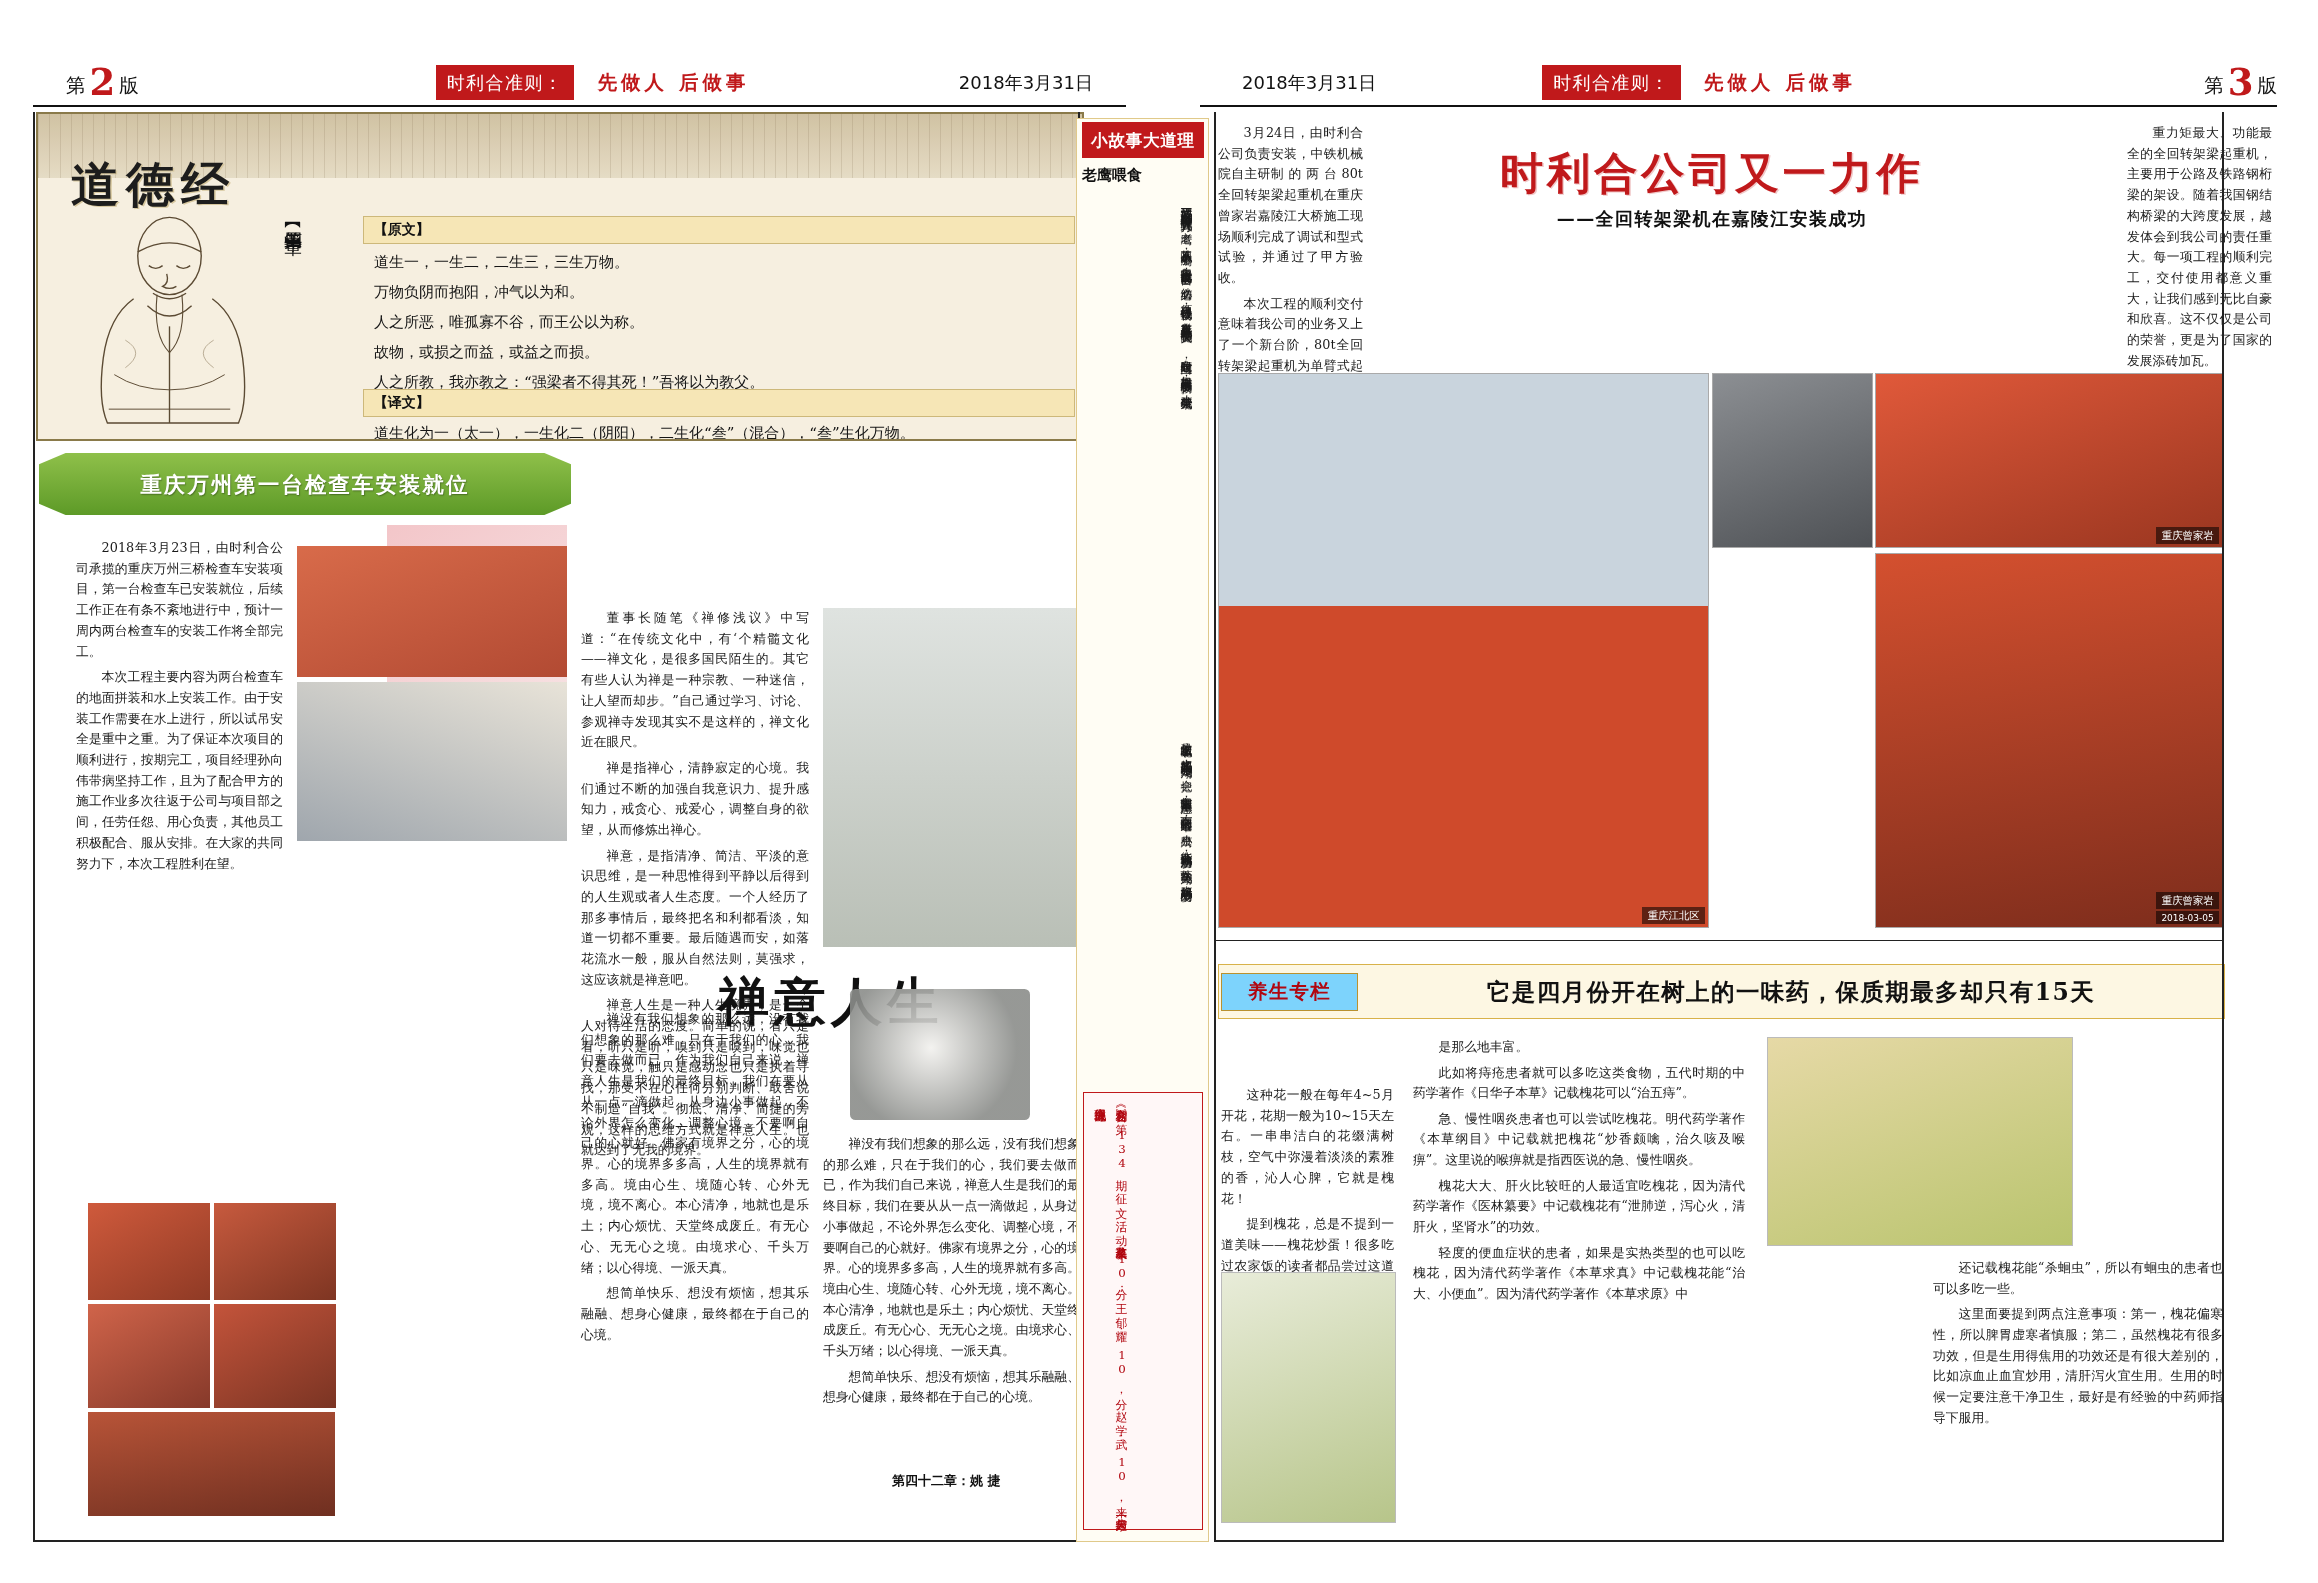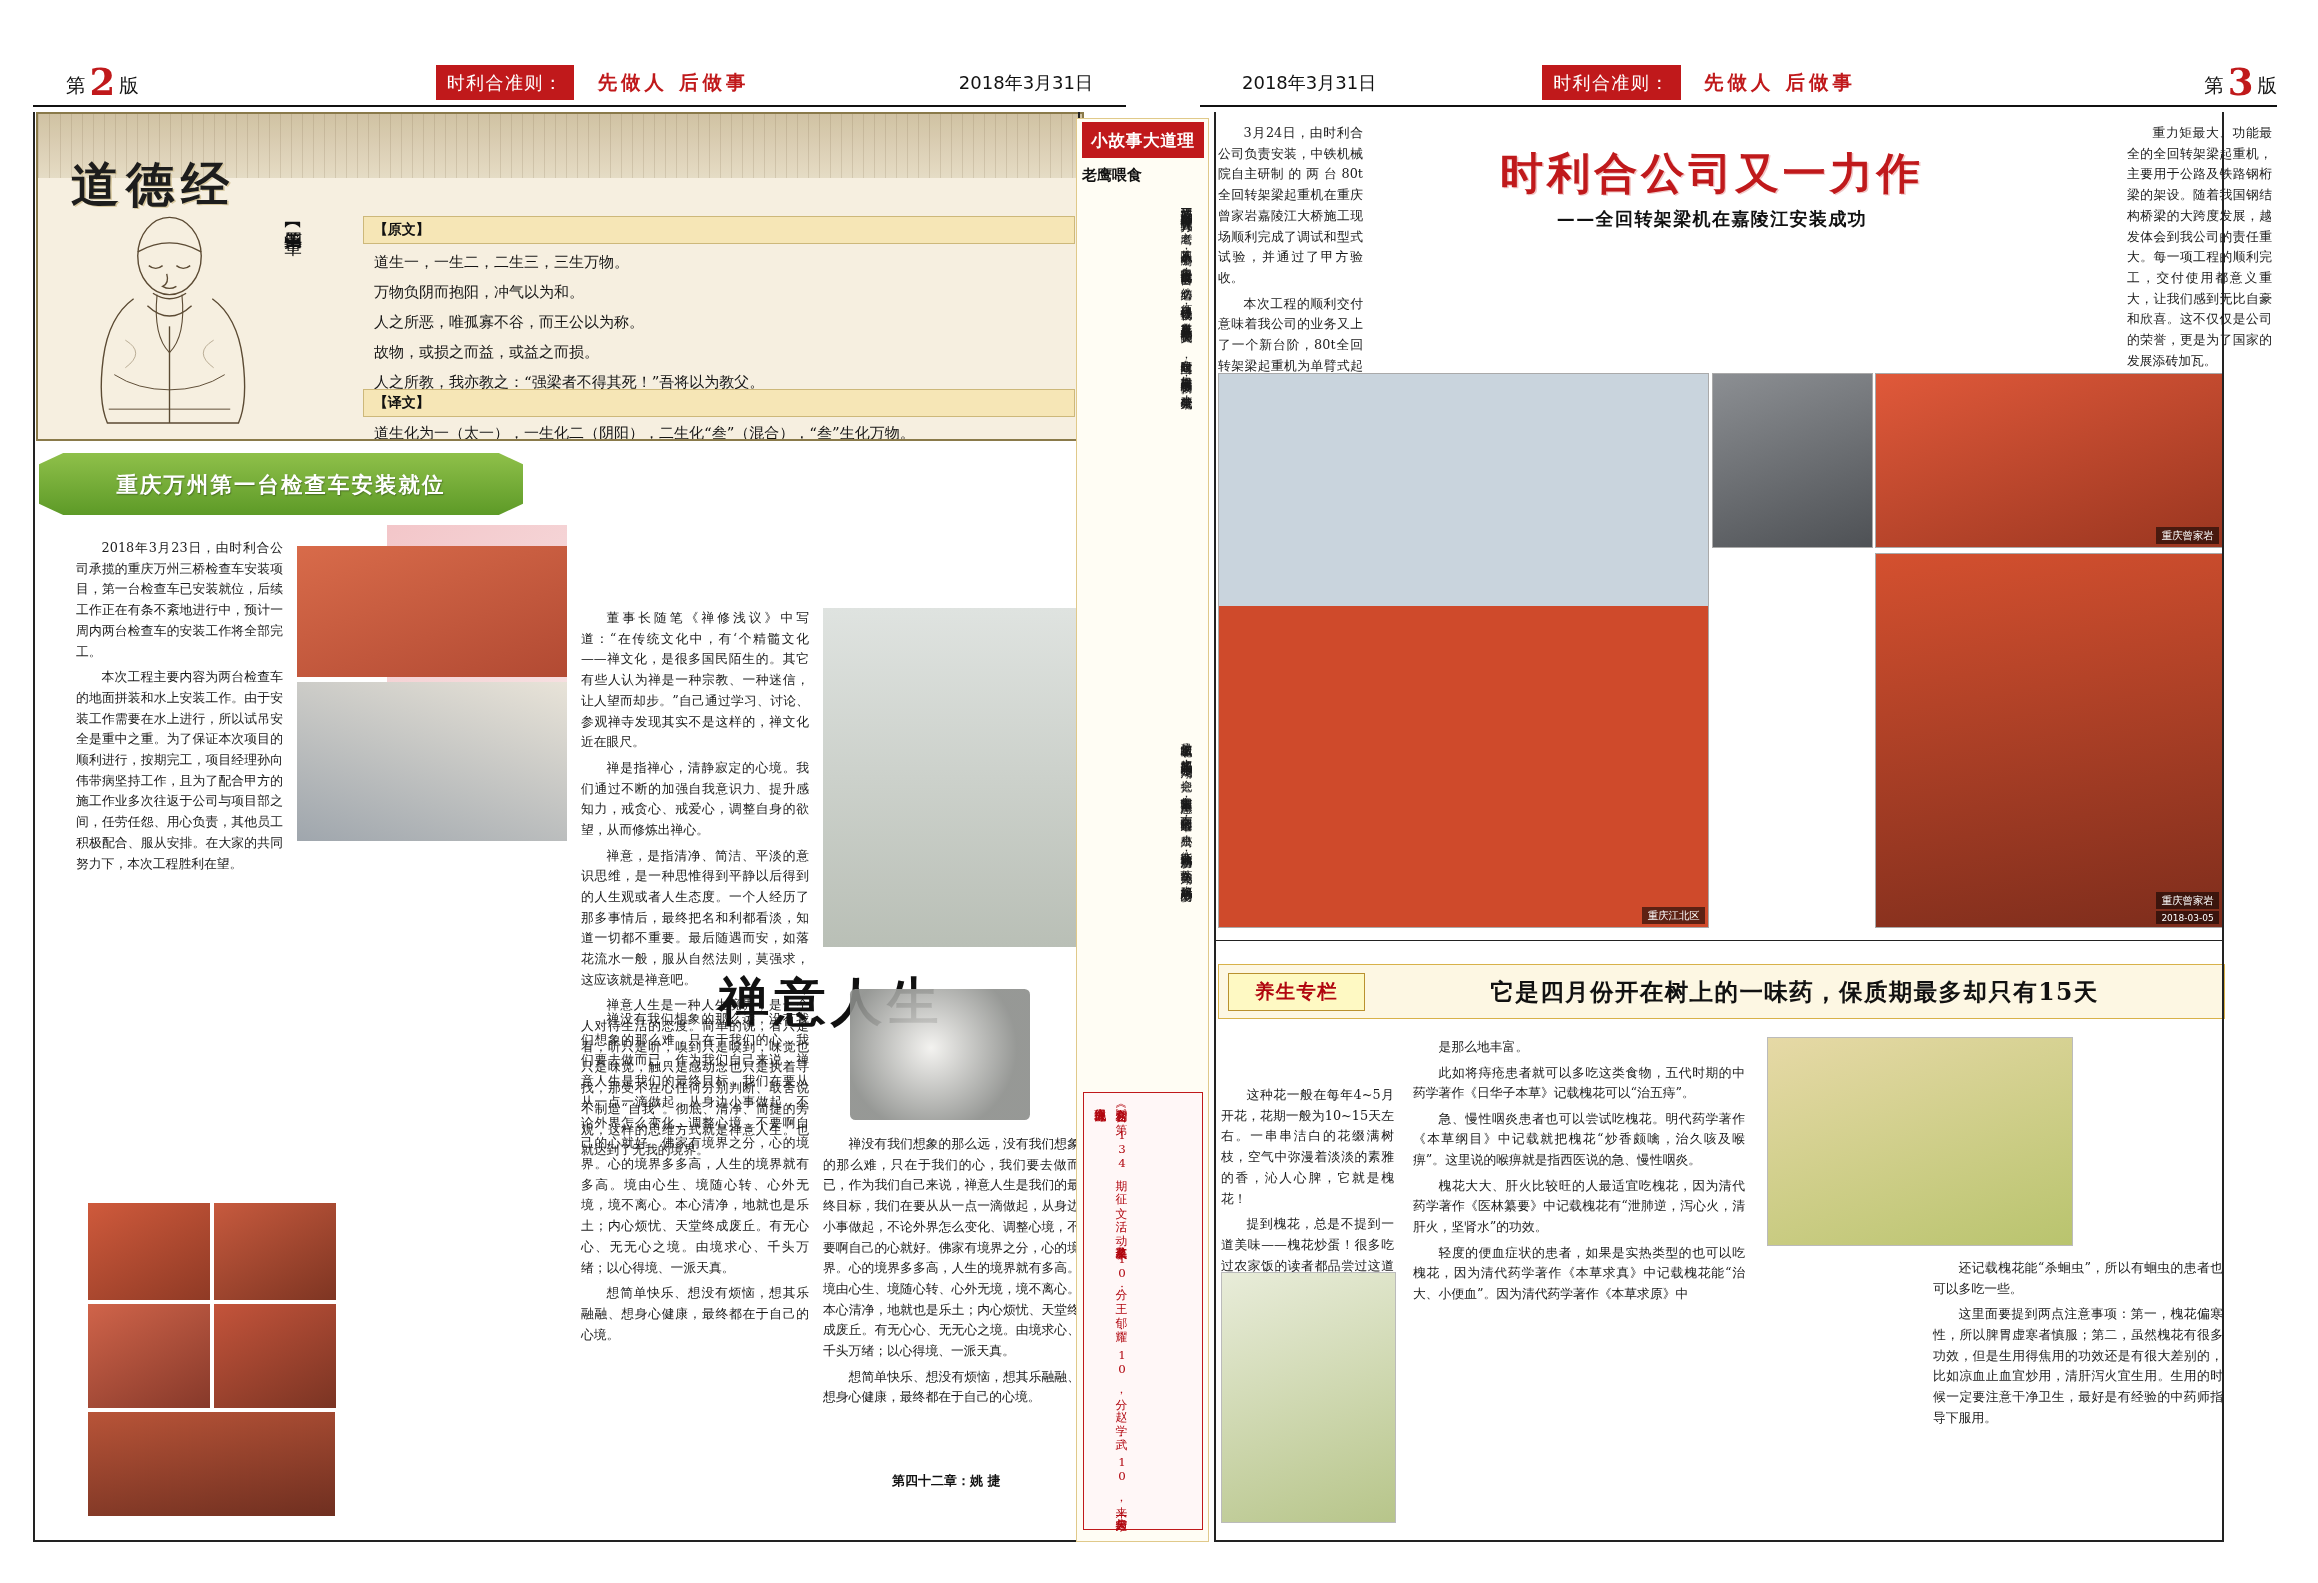--- a/index.html
+++ b/index.html
@@ -35,38 +35,38 @@
      repeating-linear-gradient(90deg, rgba(120,100,70,.18) 0 1.4px, rgba(255,255,255,0) 1.4px 11px);}
   .ddj-title{position:absolute;left:33px;top:39px;font-size:48px;font-weight:bold;font-family:"DejaVu Serif","Liberation Serif",serif;letter-spacing:7px;color:#1d1d1d;
      text-shadow:1.4px 1.4px 0 #d7c79e;}
   .sage{position:absolute;left:28px;top:88px;width:207px;height:228px;}
   .sage svg{width:100%;height:100%;}
   .chap{position:absolute;left:243px;top:102px;font-size:18px;line-height:1.35;letter-spacing:1.4px;font-family:"DejaVu Serif","Liberation Serif",serif;}
   .ybox{position:absolute;background:#f6e6b6;border:0.7px solid #cdb87a;font-size:14px;padding:4.1px 9.7px;font-weight:bold;font-family:"DejaVu Serif","Liberation Serif",serif;}
   .ddj-lines{position:absolute;font-family:"DejaVu Serif","Liberation Serif",serif;font-size:15px;line-height:2.0;color:#151515;}
 
   
-  .ribbon{position:absolute;left:39px;top:453px;width:484px;height:62px;}
+  .ribbon{position:absolute;left:39px;top:453px;width:484px;height:62px;padding-left:48px;}
   .ribbon .bg{position:absolute;inset:0;background:linear-gradient(180deg,#8fc04a,#5d9a27);clip-path:polygon(0 18%,5% 0,95% 0,100% 18%,100% 82%,95% 100%,5% 100%,0 82%);}
   .ribbon .txt{position:absolute;inset:0;display:flex;align-items:center;justify-content:center;color:#fff;font-weight:bold;font-size:21.4px;letter-spacing:2.1px;font-family:"DejaVu Serif","Liberation Serif",serif;text-shadow:0.7px 0.7px 1.4px rgba(0,0,0,.35);}
 
   
   .ph{position:absolute;overflow:hidden;background:#bbb;}
   .ph .cap{position:absolute;right:2.8px;bottom:2.8px;background:rgba(0,0,0,.55);color:#fff;font-size:10.4px;padding:1.4px 5.5px;}
 
   
   .chan-title{position:absolute;font-size:51px;font-weight:bold;letter-spacing:5.5px;font-family:"DejaVu Serif","Liberation Serif",serif;color:#111;}
 
   
   .tagbox{position:absolute;background:#c0191b;color:#fff;font-weight:bold;text-align:center;font-family:"DejaVu Serif","Liberation Serif",serif;}
   .bigred{font-size:43px;font-weight:bold;color:#c0191b;letter-spacing:4.1px;font-family:"DejaVu Serif","Liberation Serif",serif;text-shadow:1.4px 1.4px 0 #f0c9c9;}
   .sub-title{font-size:18px;font-weight:bold;letter-spacing:1.4px;font-family:"DejaVu Serif","Liberation Serif",serif;}
 
   .ysbar{position:absolute;left:1218px;top:965px;width:1063px;height:54px;border:1.4px solid #d8b24a;background:#fdf7e3;display:flex;align-items:center;}
-  .ystag{width:135px;height:36px;margin-left:9px;background:#fef9c3;border:1.4px solid #b9912f;display:flex;align-items:center;justify-content:center;color:#b1060f;font-weight:bold;font-size:19.4px;letter-spacing:1.4px;font-family:"DejaVu Serif","Liberation Serif",serif;}
+  .ystag{width:135px;height:36px;margin-left:2px;background:#7dd3fc;border:1.4px solid #b9912f;display:flex;align-items:center;justify-content:center;color:#b1060f;font-weight:bold;font-size:19.4px;letter-spacing:1.4px;font-family:"DejaVu Serif","Liberation Serif",serif;}
   .ysheadline{flex:1;text-align:center;font-size:23.5px;font-weight:bold;letter-spacing:1.4px;font-family:"DejaVu Serif","Liberation Serif",serif;}
 
   
   .vcol{position:absolute;writing-mode:vertical-rl;text-orientation:upright;font-family:"DejaVu Serif","Liberation Serif",serif;font-size:11.8px;line-height:1.75;letter-spacing:0.7px;text-align:justify;color:#1a1a1a;}
   .boxnote{position:absolute;border:1.4px solid #c0191b;background:#fff7f7;color:#b1060f;}
   .boxnote .inner{writing-mode:vertical-rl;text-orientation:upright;font-size:11.8px;line-height:1.8;padding:7px 5.5px;font-family:"DejaVu Serif","Liberation Serif",serif;}
   .thinline{position:absolute;background:#222;}
 
   .sig{position:absolute;font-family:"DejaVu Serif","Liberation Serif",serif;font-size:13px;font-weight:bold;}
 </style>

